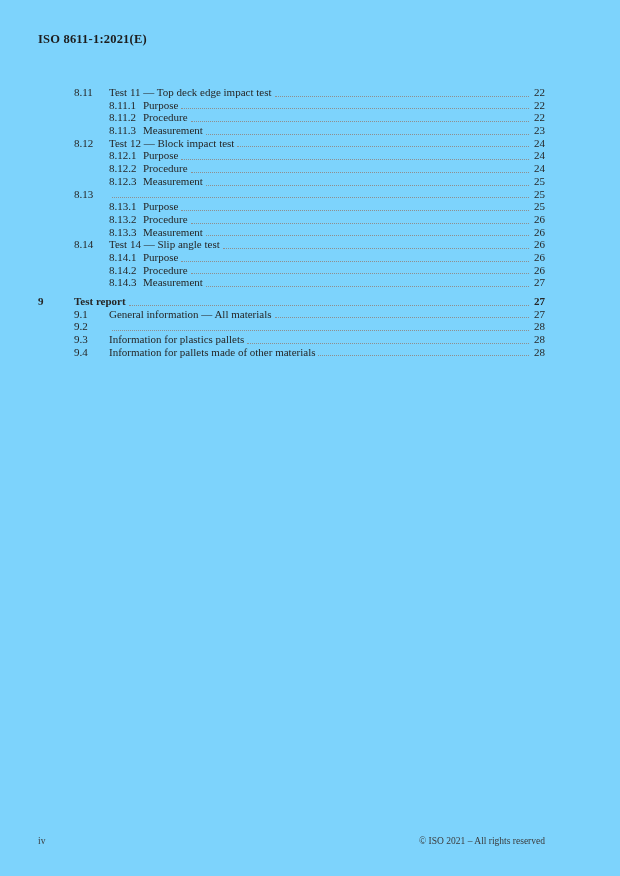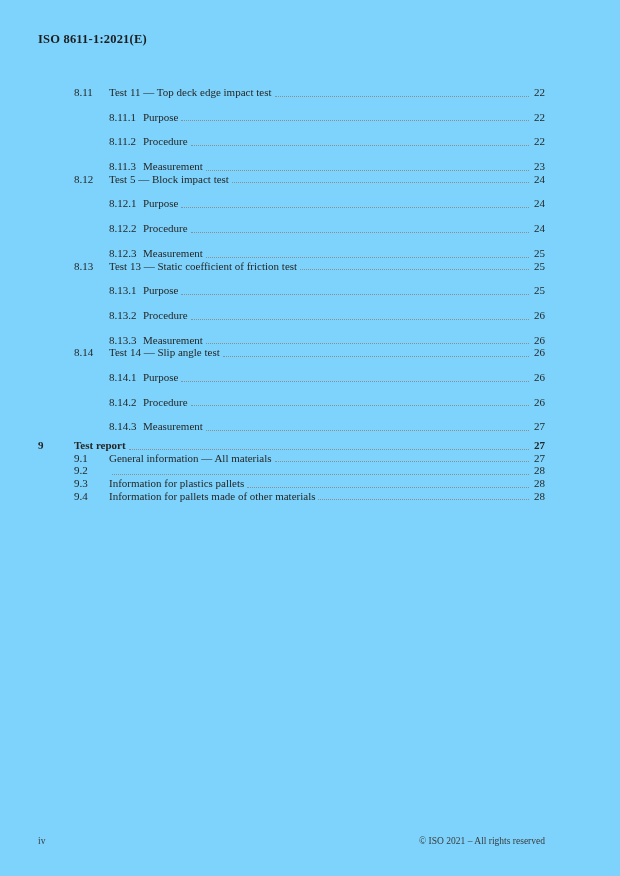--- a/index.html
+++ b/index.html
@@ -32,21 +32,21 @@
     display: flex;
     align-items: baseline;
     height: 12.7px;
     line-height: 12.7px;
     font-size: 11px;
     white-space: nowrap;
   }
   .toc-row.gap { margin-top: 6px; }
   .toc-row.bold { font-weight: bold; }
   .toc-row.lv1 { padding-left: 36px; }
-  .toc-row.lv2 { padding-left: 71px; margin-top: 12px; }
+  .toc-row.lv2 { padding-left: 71px; }
   .toc-num { flex: 0 0 auto; }
   .lv0 .toc-num { width: 36px; }
   .lv1 .toc-num { width: 35px; }
   .lv2 .toc-num { width: 34px; }
   .toc-title { flex: 0 0 auto; }
   .leader {
     flex: 1 1 auto;
     position: relative;
     min-width: 8px;
     align-self: stretch;
@@ -103,21 +103,21 @@
         <span class="toc-page">22</span>
       </div>
       <div class="toc-row lv2">
         <span class="toc-num">8.11.3</span>
         <span class="toc-title">Measurement</span>
         <span class="leader"></span>
         <span class="toc-page">23</span>
       </div>
       <div class="toc-row lv1">
         <span class="toc-num">8.12</span>
-        <span class="toc-title">Test 5 — Block impact test</span>
+        <span class="toc-title">Test 12 — Block impact test</span>
         <span class="leader"></span>
         <span class="toc-page">24</span>
       </div>
       <div class="toc-row lv2">
         <span class="toc-num">8.12.1</span>
         <span class="toc-title">Purpose</span>
         <span class="leader"></span>
         <span class="toc-page">24</span>
       </div>
       <div class="toc-row lv2">
@@ -127,21 +127,20 @@
         <span class="toc-page">24</span>
       </div>
       <div class="toc-row lv2">
         <span class="toc-num">8.12.3</span>
         <span class="toc-title">Measurement</span>
         <span class="leader"></span>
         <span class="toc-page">25</span>
       </div>
       <div class="toc-row lv1">
         <span class="toc-num">8.13</span>
-        <span class="toc-title">Test 13 — Static coefficient of friction test</span>
         <span class="leader"></span>
         <span class="toc-page">25</span>
       </div>
       <div class="toc-row lv2">
         <span class="toc-num">8.13.1</span>
         <span class="toc-title">Purpose</span>
         <span class="leader"></span>
         <span class="toc-page">25</span>
       </div>
       <div class="toc-row lv2">

